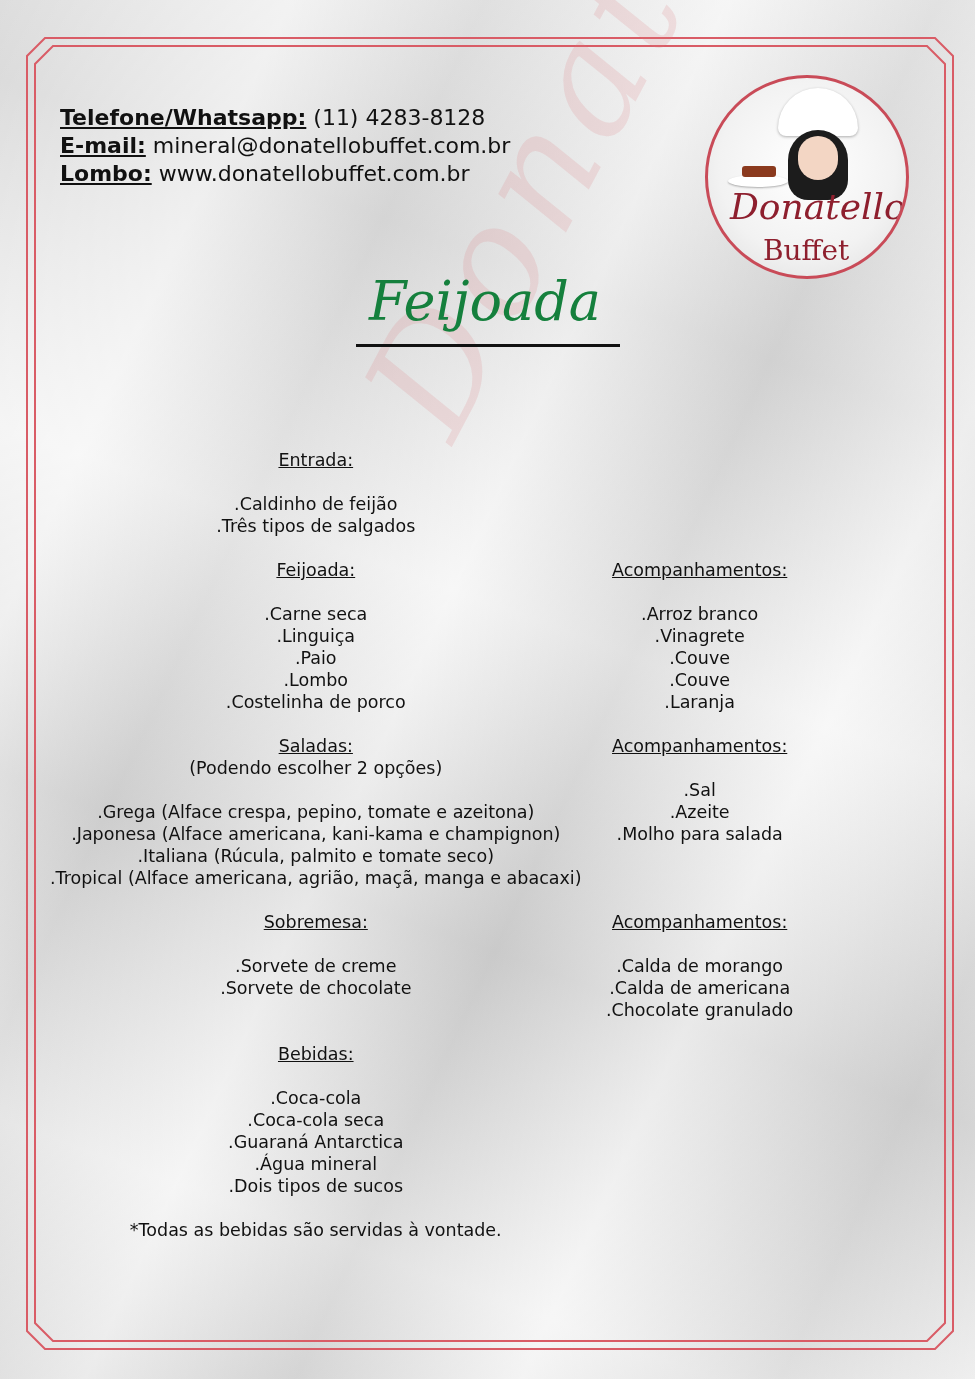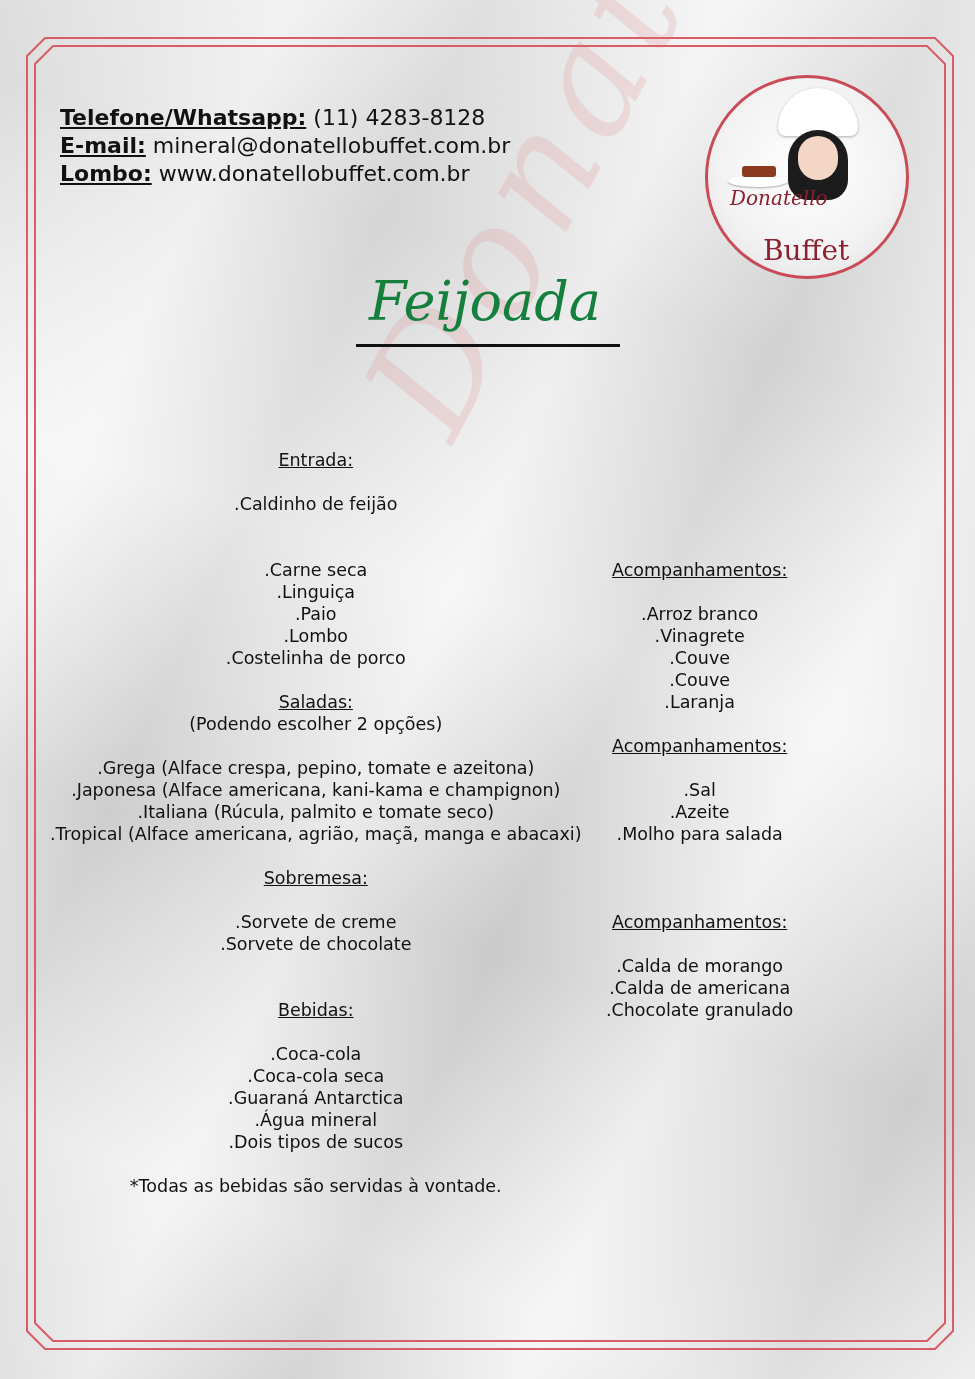--- a/index.html
+++ b/index.html
@@ -29,21 +29,21 @@
     position: absolute; left: 705px; top: 75px; width: 198px; height: 198px;
     border-radius: 50%; border: 3px solid #c94b58;
     background: radial-gradient(circle at 50% 45%, #ffffff 0%, #f2f2f2 60%, #dcdcdc 100%);
     overflow: hidden;
   }
   .logo .hat { position: absolute; left: 70px; top: 10px; width: 80px; height: 48px; background: #fff; border-radius: 40px 40px 8px 8px; box-shadow: 0 1px 3px rgba(0,0,0,0.3); }
   .logo .hair { position: absolute; left: 80px; top: 52px; width: 60px; height: 70px; background: #1c1c1c; border-radius: 30px 30px 20px 20px; }
   .logo .face { position: absolute; left: 90px; top: 58px; width: 40px; height: 44px; background: #f3d6c4; border-radius: 20px; }
   .logo .plate { position: absolute; left: 20px; top: 97px; width: 60px; height: 12px; background: #fff; border-radius: 50%; box-shadow: 0 1px 2px rgba(0,0,0,0.3); }
   .logo .cake { position: absolute; left: 34px; top: 88px; width: 34px; height: 11px; background: #8b3a1e; border-radius: 3px; }
-  .logo .brand1 { position: absolute; left: 22px; top: 108px; font-family: "DejaVu Serif", serif; font-style: italic; font-size: 20px; color: #8e1f2e; }
+  .logo .brand1 { position: absolute; left: 22px; top: 108px; font-family: "DejaVu Serif", serif; font-style: italic; font-size: 36px; color: #8e1f2e; }
   .logo .brand2 { position: absolute; left: 55px; top: 156px; font-family: "DejaVu Serif", serif; font-size: 28px; color: #8e1f2e; }
   .title {
     position: absolute; left: 350px; top: 270px; width: 270px;
     font-family: "DejaVu Serif", serif; font-style: italic; font-size: 54px;
     text-align: center; color: #15803d;
   }
   .title-rule { position: absolute; left: 356px; top: 344px; width: 264px; height: 3px; background: #111; }
   .col { position: absolute; font-size: 17.5px; line-height: 22px; text-align: center; }
   .col .h { text-decoration: underline; }
   .col .gap { height: 22px; }
@@ -87,21 +87,23 @@
   <div class="brand2">Buffet</div>
 </div>
 
 <div class="title">Feijoada</div>
 <div class="title-rule"></div>
 
 <div class="col left-col">
   <div class="h">Entrada:</div>
   <div class="gap"></div>
   <div>.Caldinho de feijão</div>
+  <div>.Três tipos de salgados</div>
   <div class="gap"></div>
+  <div class="h">Feijoada:</div>
   <div class="gap"></div>
   <div>.Carne seca</div>
   <div>.Linguiça</div>
   <div>.Paio</div>
   <div>.Lombo</div>
   <div>.Costelinha de porco</div>
   <div class="gap"></div>
   <div class="h">Saladas:</div>
   <div>(Podendo escolher 2 opções)</div>
   <div class="gap"></div>

